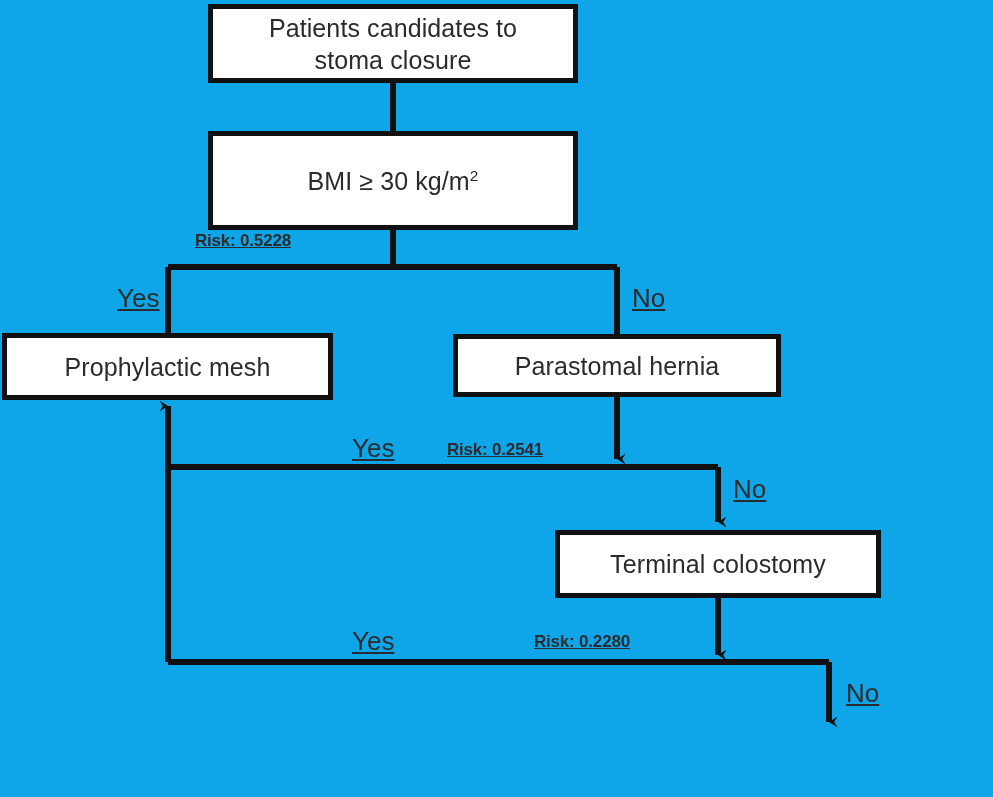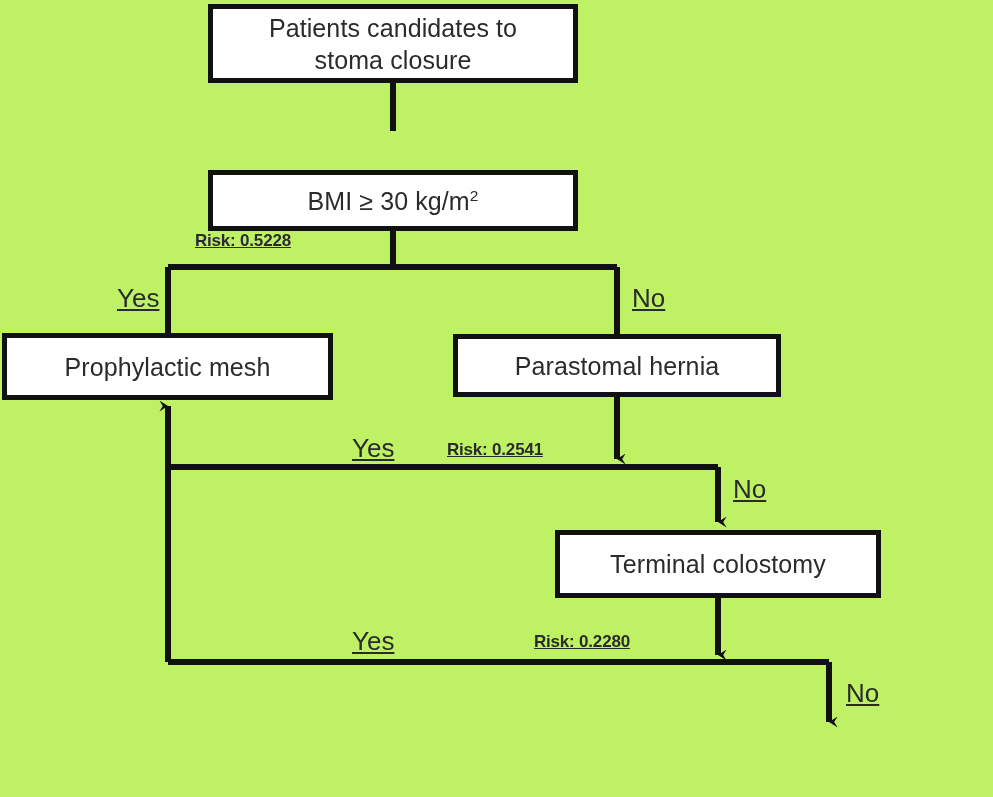--- a/index.html
+++ b/index.html
@@ -7,21 +7,21 @@
     padding: 0;
     background: #ffffff;
   }
   body {
     font-family: "Liberation Sans", sans-serif;
   }
   #flowchart-canvas {
     position: relative;
     width: 993px;
     height: 797px;
-    background: #bef264;
+    background: #0ea5e9;
     overflow: hidden;
   }
   .node-box {
     position: absolute;
     box-sizing: border-box;
     border: 5px solid #111111;
     background: #ffffff;
     display: flex;
     align-items: center;
     justify-content: center;
@@ -103,21 +103,21 @@
 
       <path d="M168,662 L168,406" stroke="#111111" stroke-width="6" fill="none" marker-end="url(#arrow-up)"></path>
     </svg>
   </div>
 
   <div class="node-box" style="left:208px; top:4px; width:370px; height:79px;">
     <span class="node-label">Patients candidates to
 stoma closure</span>
   </div>
 
-  <div class="node-box" style="left:208px; top:131px; width:370px; height:61px;margin-top:39px;">
+  <div class="node-box" style="left:208px; top:131px; width:370px; height:99px;">
     <span class="node-label"><span>BMI ≥ 30 kg/m</span><span class="sup">2</span></span>
   </div>
 
   <div class="node-box" style="left:2px; top:333px; width:331px; height:67px;">
     <span class="node-label">Prophylactic mesh</span>
   </div>
 
   <div class="node-box" style="left:453px; top:334px; width:328px; height:63px;">
     <span class="node-label">Parastomal hernia</span>
   </div>

